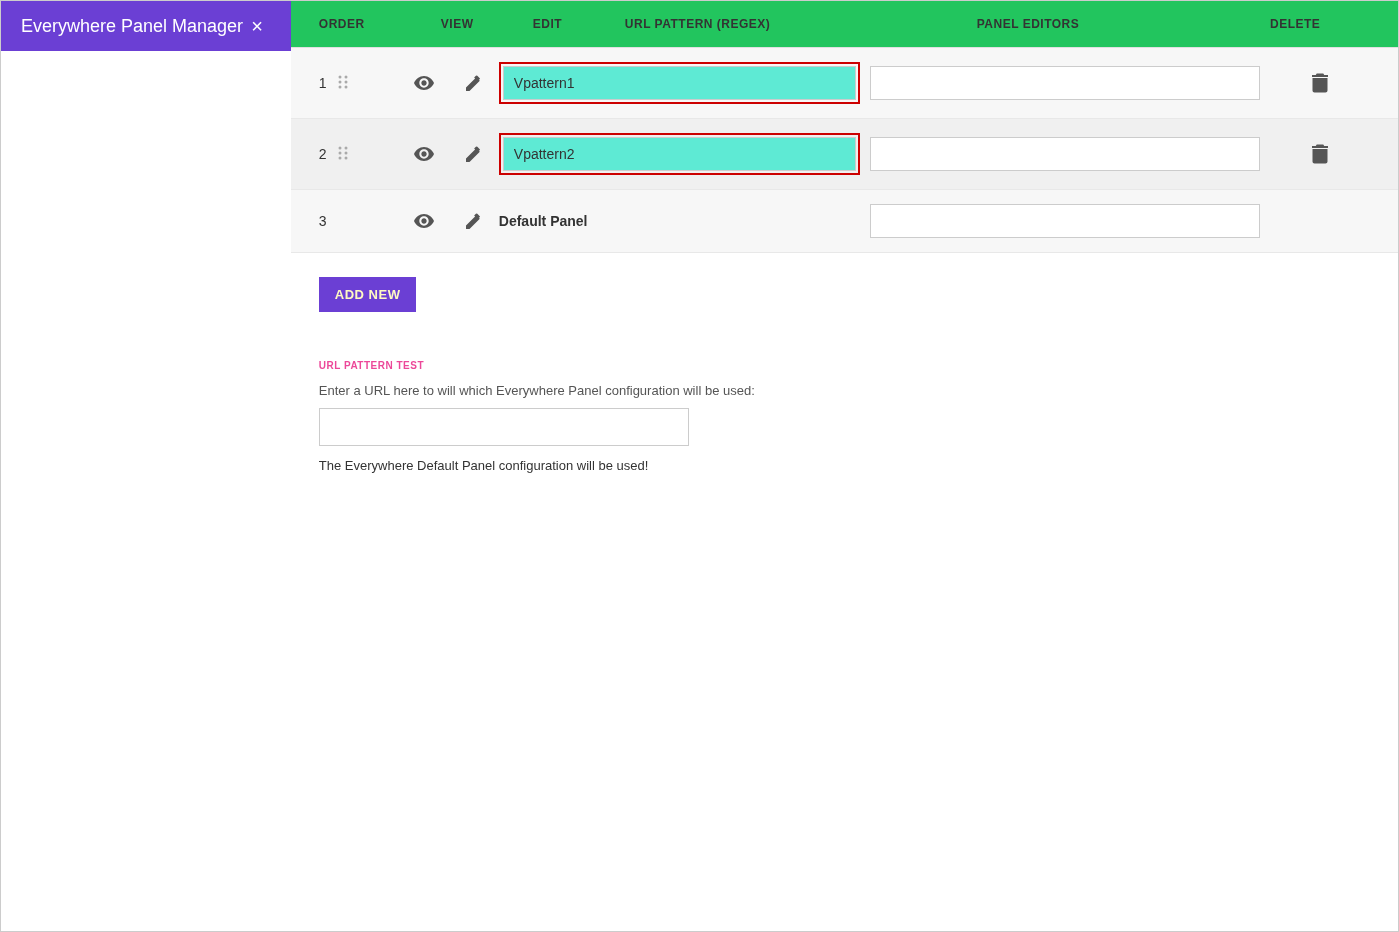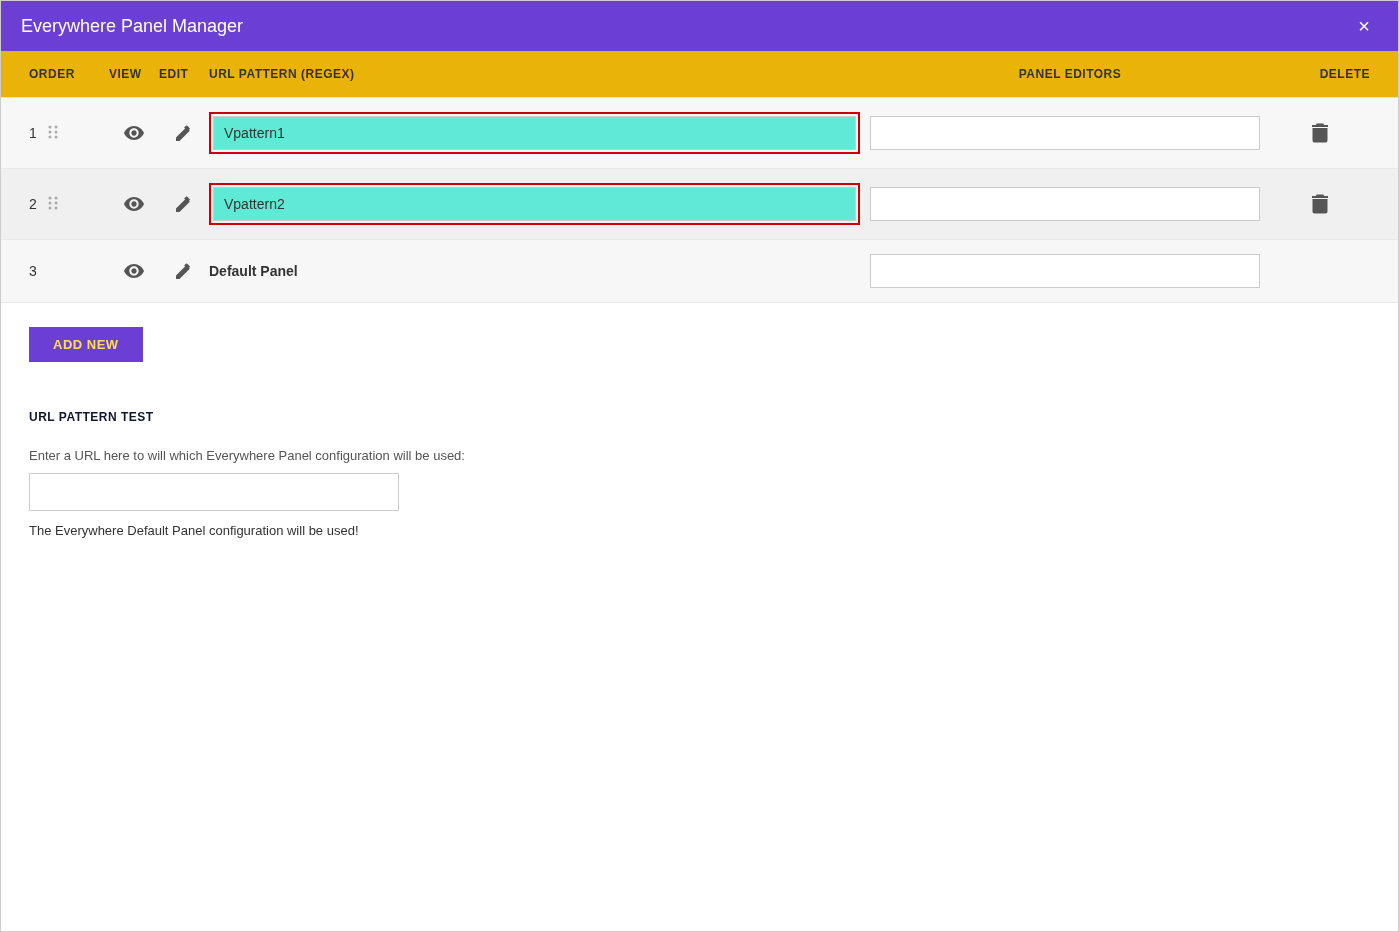--- a/index.html
+++ b/index.html
@@ -16,21 +16,21 @@
       align-items: center;
       min-height: 100vh;
     }
 
     .modal {
       width: 1399px;
       height: 932px;
       background: #ffffff;
       border: 1px solid #ccc;
       display: flex;
-      flex-direction: column;
+      flex-direction: row;
       overflow: hidden;
       position: relative;
     }
 
     .modal-header {
       background: #6b3fd4;
       color: #ffffff;
       display: flex;
       align-items: center;
       justify-content: space-between;
@@ -59,21 +59,22 @@
       flex: 1;
       overflow-y: auto;
       padding: 0;
     }
 
     .table-header {
       display: flex;
       align-items: center;
       padding: 16px 28px;
       border-bottom: 1px solid #e0e0e0;
-      background: #eab308;
+      background: #22c55e;
+      gap: 42px;
     }
 
     .col-order {
       width: 80px;
       font-size: 12px;
       font-weight: 700;
       color: #333;
       letter-spacing: 0.5px;
     }
 
@@ -109,21 +110,21 @@
       letter-spacing: 0.5px;
       text-align: center;
     }
 
     .col-delete {
       width: 100px;
       font-size: 12px;
       font-weight: 700;
       color: #333;
       letter-spacing: 0.5px;
-      text-align: right;
+      text-align: left;
     }
 
     .table-rows {
       background: #f7f7f7;
     }
 
     .table-row {
       display: flex;
       align-items: center;
       padding: 14px 28px;
@@ -233,39 +234,39 @@
       font-weight: bold;
     }
 
     .actions-area {
       padding: 24px 28px;
       background: #fff;
     }
 
     .add-new-btn {
       background: #6b3fd4;
-      color: #fde047;
+      color: #fef9c3;
       border: none;
-      padding: 10px 24px;
+      padding: 10px 16px;
       font-size: 13px;
       font-weight: 700;
       cursor: pointer;
       letter-spacing: 0.5px;
     }
 
     .url-pattern-test {
       padding: 24px 28px;
       background: #fff;
     }
 
     .url-pattern-test-title {
-      font-size: 12px;
-      font-weight: 700;
-      color: #0f172a;
-      margin-bottom: 24px;
+      font-size: 10px;
+      font-weight: 700;
+      color: #ec4899;
+      margin-bottom: 12px;
       letter-spacing: 0.5px;
     }
 
     .url-pattern-test-label {
       font-size: 13px;
       color: #555;
       margin-bottom: 10px;
     }
 
     .url-test-input {

